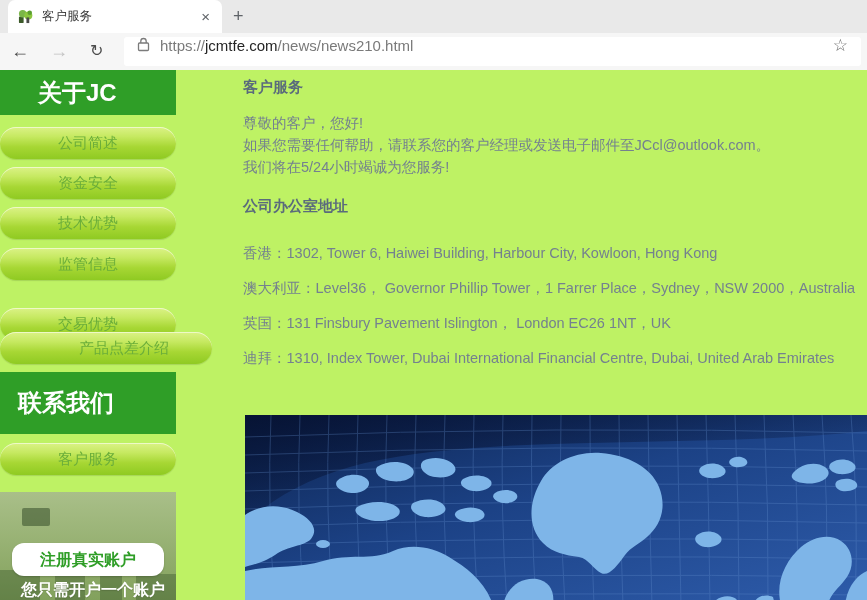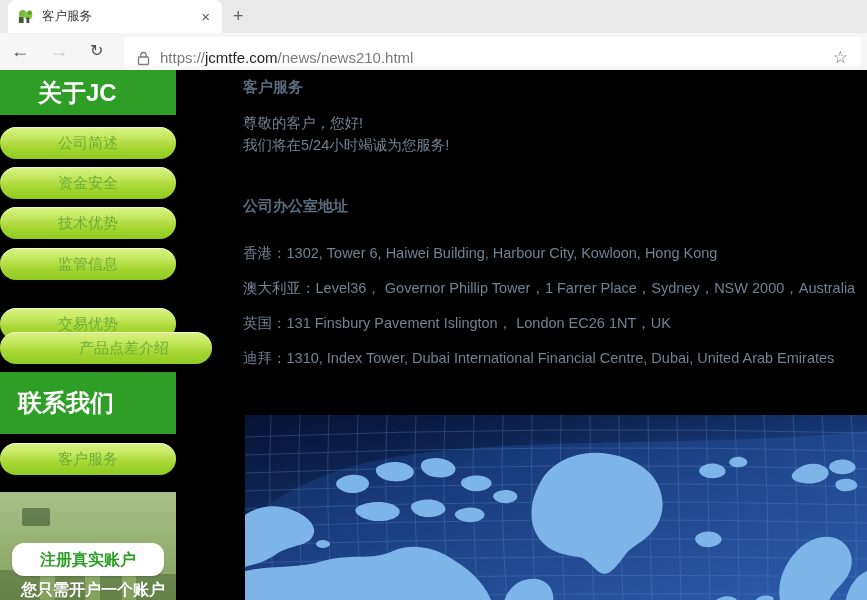--- a/index.html
+++ b/index.html
@@ -1,34 +1,34 @@
 <!DOCTYPE html>
 <html><head>
 <meta charset="utf-8">
 <style>
   html,body{margin:0;padding:0;background:#fff;}
-  .window{position:relative;width:867px;height:600px;overflow:hidden;background:#000000;
+  .window{position:relative;width:867px;height:600px;overflow:hidden;background:#bef264;
           font-family:"Liberation Sans","DejaVu Sans",sans-serif;}
 
   
   .tabstrip{position:absolute;top:0;left:0;right:0;height:33px;background:#e9e9e9;}
   .tab{position:absolute;left:8px;top:0;width:214px;height:33px;background:#fff;
        border-radius:7px 7px 0 0;display:flex;align-items:center;padding:0 10px;box-sizing:border-box;}
   .favicon{width:15px;height:15px;flex:0 0 auto;}
   .tab-title{font-size:12.5px;color:#3b3b3b;margin-left:9px;flex:1;white-space:nowrap;overflow:hidden;}
   .tab-close{color:#5f6368;font-size:15px;line-height:15px;padding:0 2px;}
   .newtab{position:absolute;left:233px;top:6px;font-size:18px;color:#5f6368;}
 
   .toolbar{position:absolute;top:33px;left:0;right:0;height:37px;background:#f6f6f6;}
   .navbtn{position:absolute;top:6px;font-size:18px;color:#4b4b4b;line-height:24px;}
   .navbtn.back{left:11px;}
   .navbtn.fwd{left:50px;color:#c3c3c3;}
   .navbtn.refresh{left:90px;font-size:16px;}
   .addressbar{position:absolute;left:124px;top:4px;width:737px;height:29px;background:#fff;
-              border-radius:3px;display:flex;align-items:flex-end;box-sizing:border-box;}
+              border-radius:3px;display:flex;align-items:flex-start;box-sizing:border-box;}
   .lockicon{margin-left:13px;flex:0 0 auto;}
   .url{font-size:15px;color:#7a7a7a;margin-left:10px;white-space:nowrap;}
   .url .host{color:#242424;}
   .staricon{margin-left:auto;margin-right:13px;color:#6c6c6c;font-size:17px;line-height:17px;}
 
   
   .side-header{position:absolute;left:0;width:176px;background:#2f9e27;color:#fff;
                font-size:24px;font-weight:bold;box-sizing:border-box;}
   .side-header.h1{top:70px;height:45px;line-height:45px;padding-left:38px;}
   .side-header.h2{top:372px;height:62px;line-height:62px;padding-left:18px;}
@@ -113,20 +113,21 @@
     <div class="bld b3"></div>
     <div class="bld b4"></div>
     <div class="bld b5"></div>
     <div class="register-btn">注册真实账户</div>
     <div class="promo-caption">您只需开户一个账户</div>
   </div>
 
   <div class="page-title">客户服务</div>
   <div class="intro">
     <div>尊敬的客户，您好!</div>
+    <div>如果您需要任何帮助，请联系您的客户经理或发送电子邮件至JCcl@outlook.com。</div>
     <div>我们将在5/24小时竭诚为您服务!</div>
   </div>
   <div class="addr-heading">公司办公室地址</div>
   <div class="addresses">
     <div class="addr-row"><span>香港：</span><span>1302, Tower 6, Haiwei Building, Harbour City, Kowloon, Hong Kong</span></div>
     <div class="addr-row"><span>澳大利亚：</span><span>Level36， Governor Phillip Tower，1 Farrer Place，Sydney，NSW 2000，Australia</span></div>
     <div class="addr-row"><span>英国：</span><span>131 Finsbury Pavement Islington， London EC26 1NT，UK</span></div>
     <div class="addr-row"><span>迪拜：</span><span>1310, Index Tower, Dubai International Financial Centre, Dubai, United Arab Emirates</span></div>
   </div>
 

